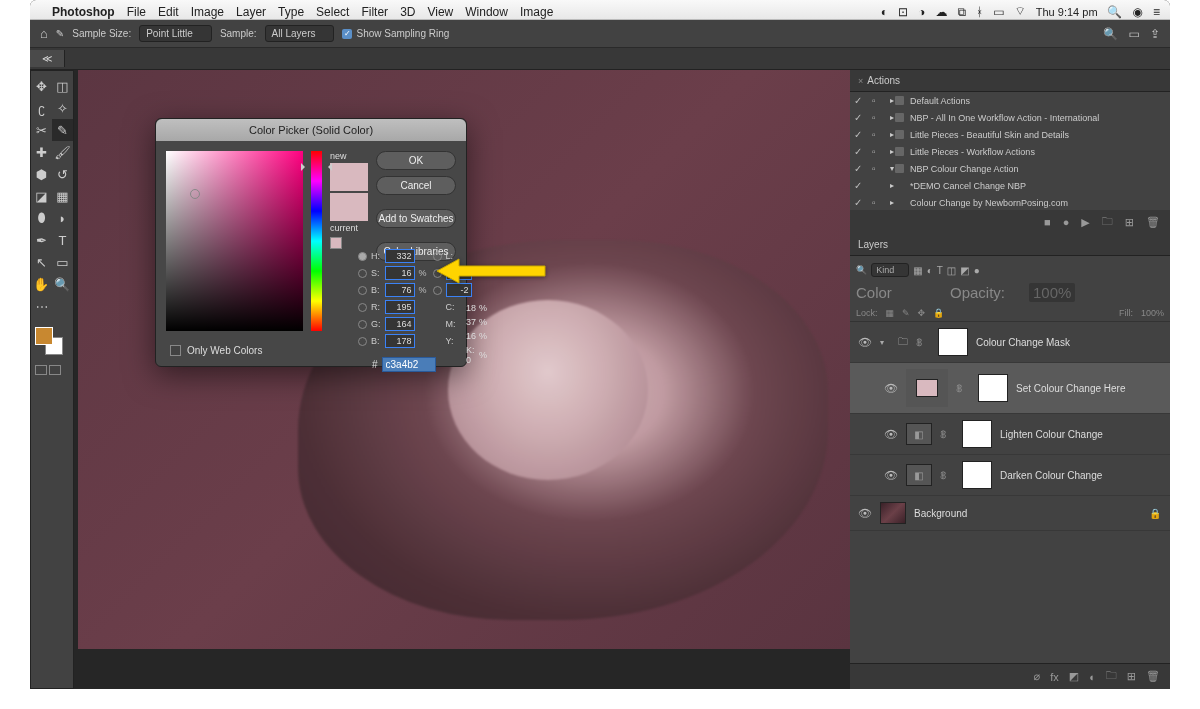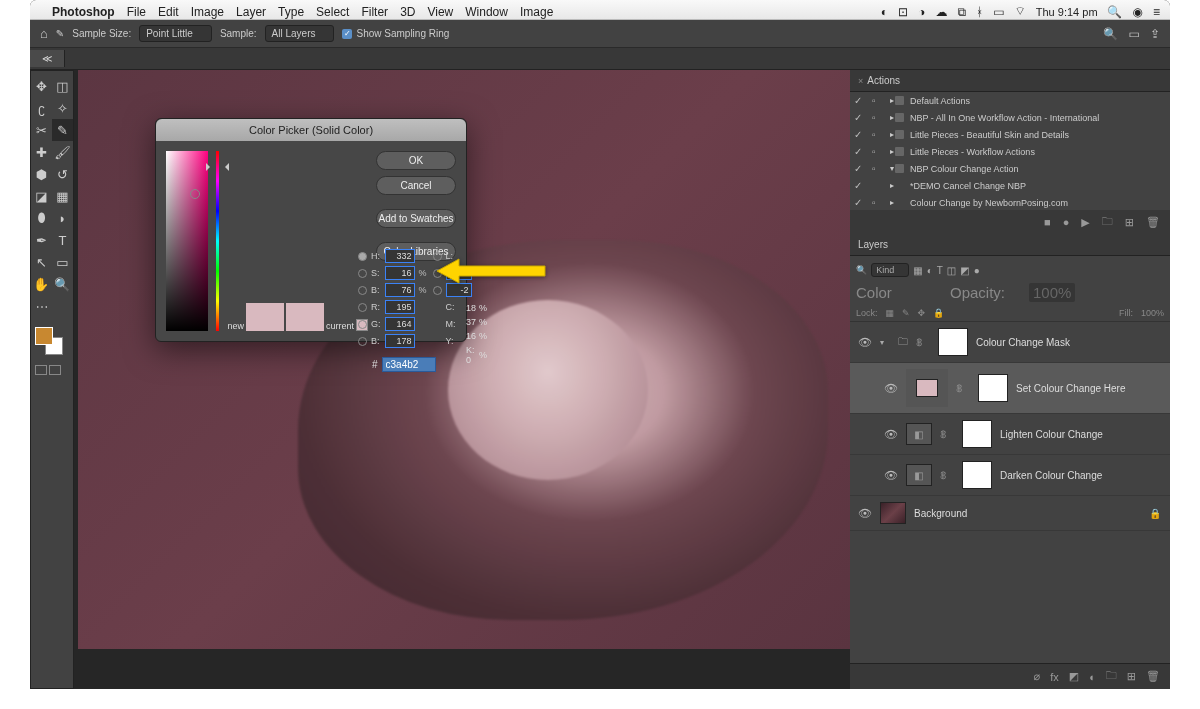--- a/index.html
+++ b/index.html
@@ -86,21 +86,21 @@
 .dlg-title{height:22px;background:linear-gradient(#bfbfbf,#a8a8a8);border-radius:6px 6px 0 0;text-align:center;font-size:11px;color:#222;line-height:22px}
 .dlg-body{padding:10px;display:flex;gap:8px;position:relative}
 .sv-box{width:180px;height:180px;position:relative;background:linear-gradient(to right,#fff,#ff0080);cursor:crosshair}
 .sv-box::after{content:"";position:absolute;inset:0;background:linear-gradient(to top,#000,transparent)}
 .sv-cursor{position:absolute;width:10px;height:10px;border:1px solid #888;border-radius:50%;left:24px;top:38px;z-index:2}
 .hue{width:14px;height:180px;background:linear-gradient(to bottom,#f00,#f0f,#00f,#0ff,#0f0,#ff0,#f00);position:relative}
 .hue .slider{position:absolute;left:-4px;right:-4px;height:6px;top:12px}
 .hue .slider::before,.hue .slider::after{content:"";position:absolute;top:0;border:4px solid transparent}
 .hue .slider::before{left:-6px;border-left-color:#ccc}
 .hue .slider::after{right:-6px;border-right-color:#ccc}
-.preview{display:flex;flex-direction:row;align-items:flex-end;font-size:9px;gap:2px}
+.preview{display:flex;flex-direction:column;align-items:flex-start;font-size:9px;gap:2px}
 .preview .sw{width:38px;height:28px}
 .preview .new{background:#d9b9bf}
 .preview .cur{background:#d9b9bf}
 .preview .warn{width:12px;height:12px;background:#d9b9bf;border:1px solid #888;margin-top:2px}
 
 .btns{display:flex;flex-direction:column;gap:6px;margin-left:auto}
 .btns button{width:80px;height:19px;background:#5e5e5e;border:1px solid #333;border-radius:10px;color:#eee;font-size:10px;cursor:pointer}
 .fieldgrid{position:absolute;left:202px;top:108px;display:grid;grid-template-columns:auto auto auto auto auto auto;gap:3px 4px;font-size:9px;align-items:center}
 .fieldgrid .r{width:9px;height:9px;border:1px solid #888;border-radius:50%;display:inline-block}
 .fieldgrid .r.on{background:#aaa}
@@ -465,20 +465,24 @@
           <span>%</span>
         <span class="lab" style="grid-column:1">K: <span>0</span></span>
           <span>%</span>
       </div>
 
       <div class="hexrow">
         <span>#</span>
         <input value="c3a4b2" style="">
       </div>
     </div>
+    <div class="webonly">
+      <span class="cb"></span>
+      <span>Only Web Colors</span>
+    </div>
   </div>
 
   <div class="arrow">
     <svg width="110" height="28">
         <polygon points="0,14 22,2 22,9 108,9 108,19 22,19 22,26" fill="#ffd400" stroke="#c9a800" stroke-width="1"></polygon>
       </svg>
   </div>
 </div>
 
 </body></html>

